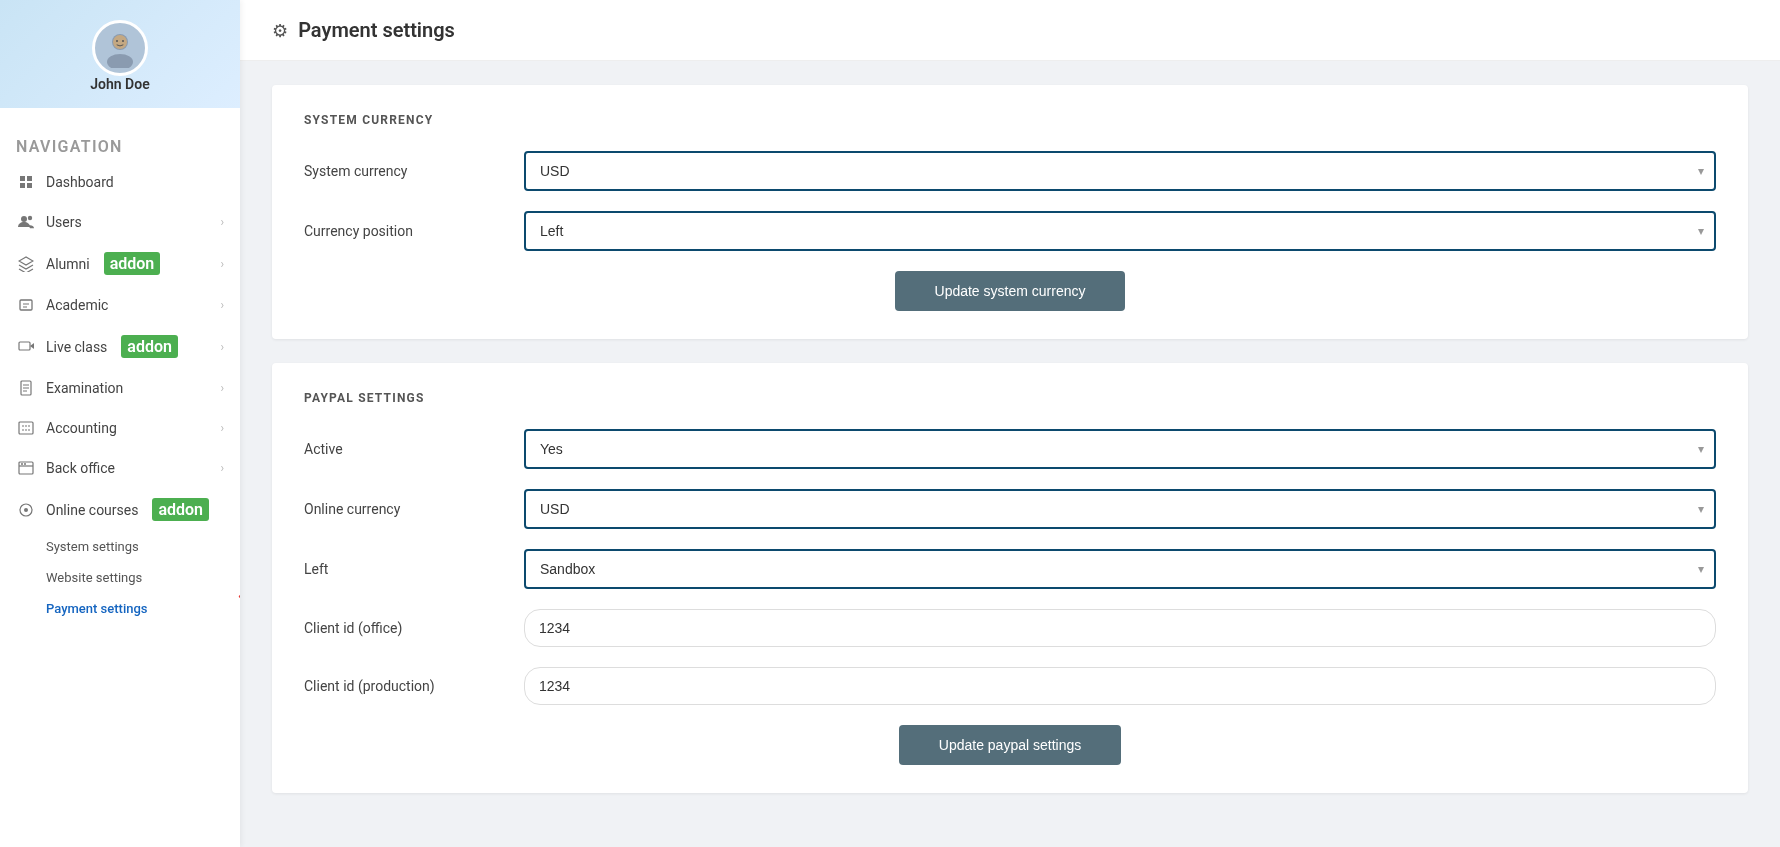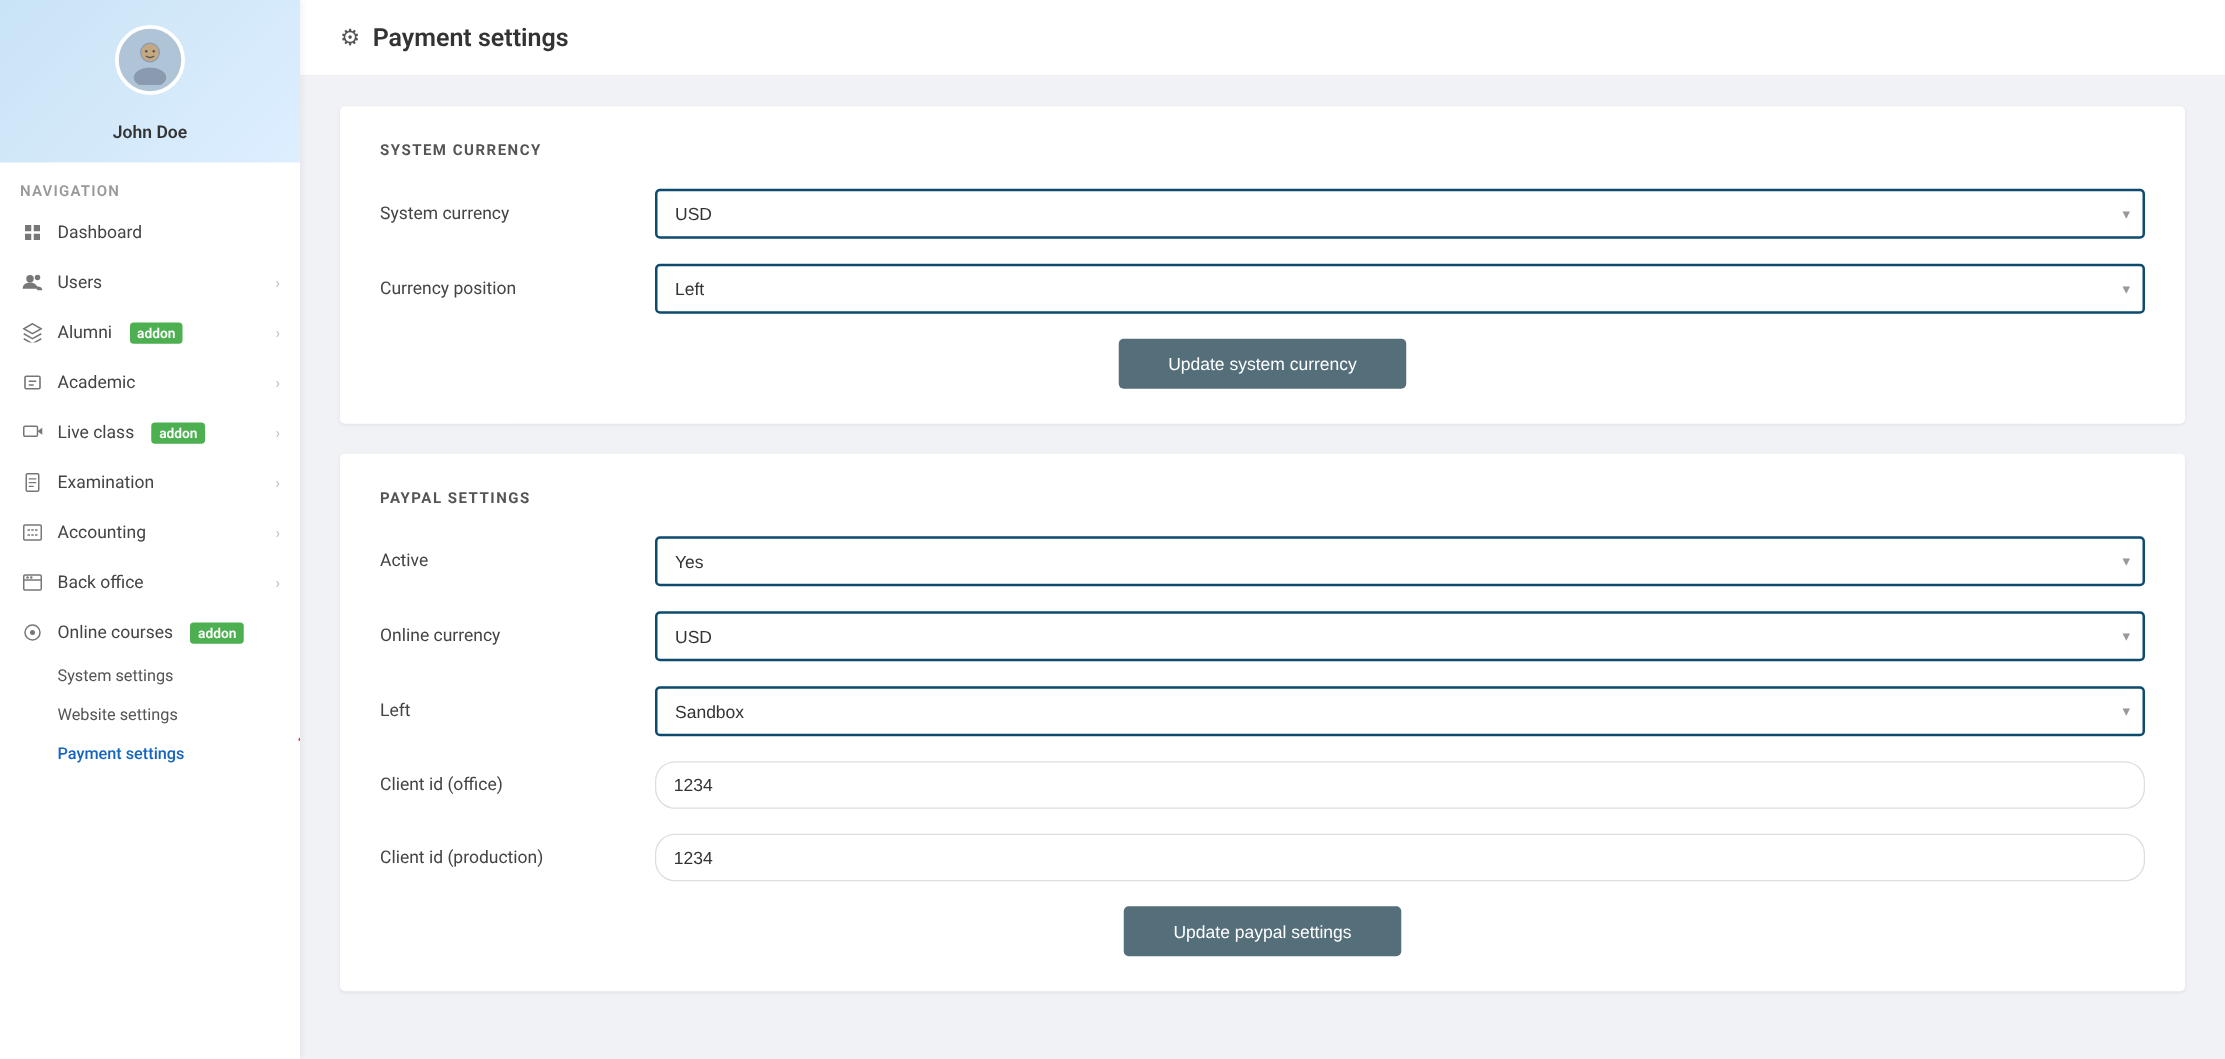--- a/index.html
+++ b/index.html
@@ -35,47 +35,48 @@
       overflow: hidden;
       display: flex;
       align-items: center;
       justify-content: center;
     }
     .avatar-circle svg { width: 40px; height: 40px; }
     .user-name {
       font-size: 14px;
       font-weight: 600;
       color: #333;
-      margin-top: 22px;
+      margin-top: 0;
     }
     .nav-label {
-      font-size: 12px;
+      font-size: 16px;
       color: #999;
       letter-spacing: 0.08em;
       padding: 16px 16px 6px;
       font-weight: 600;
+      margin-top: 13px;
     }
     .nav-item {
       display: flex;
       align-items: center;
       padding: 10px 16px;
       cursor: pointer;
       color: #444;
       font-size: 14px;
       transition: background 0.15s;
       justify-content: space-between;
       user-select: none;
     }
     .nav-item.active { color: #5c6bc0; }
     .nav-item-left { display: flex; align-items: center; gap: 10px; }
     .nav-icon { width: 20px; height: 20px; display: flex; align-items: center; justify-content: center; color: #777; flex-shrink: 0; }
     .nav-item.active .nav-icon { color: #5c6bc0; }
     .chevron-right { font-size: 12px; color: #bbb; }
     .badge {
-      font-size: 11px;
+      font-size: 16px;
       padding: 2px 6px;
       border-radius: 3px;
       font-weight: 600;
       margin-left: 4px;
     }
     .badge-green { background: #4caf50; color: #fff; }
 
     
     .sub-nav-item {
       padding: 8px 0 8px 46px;

